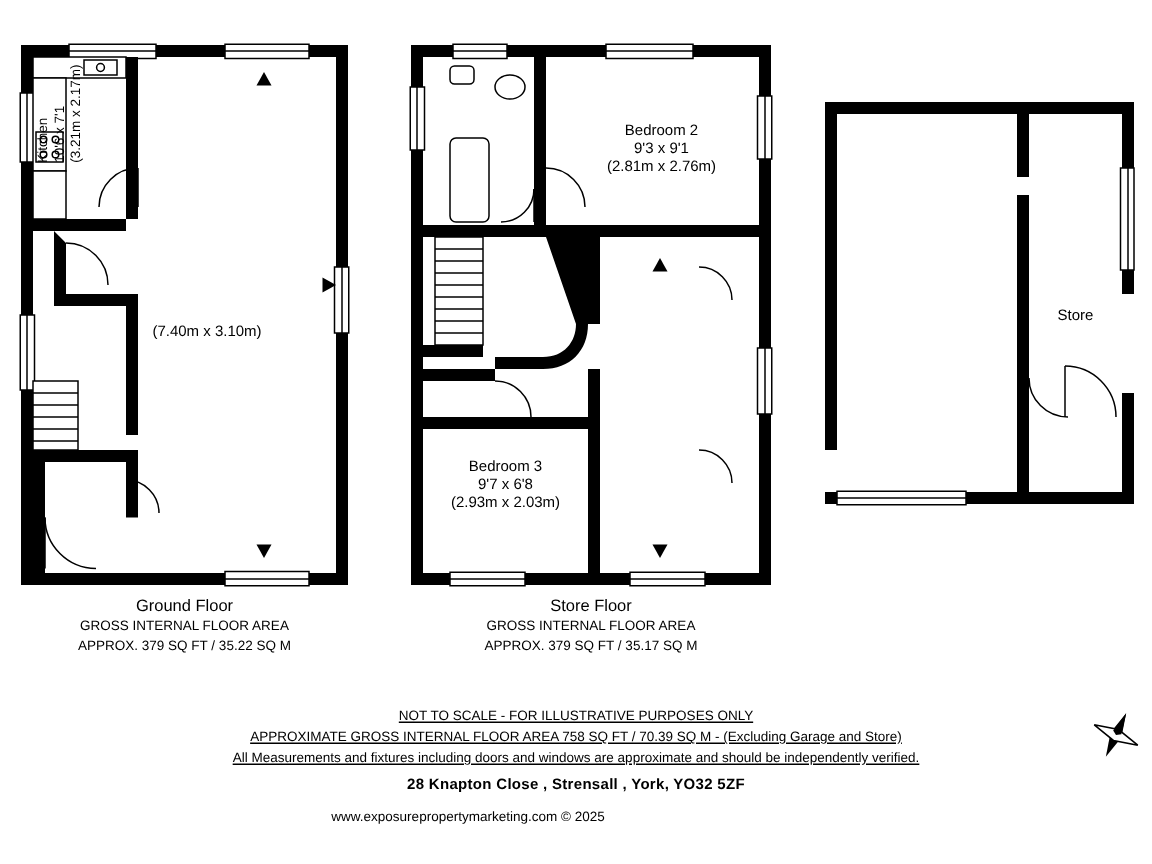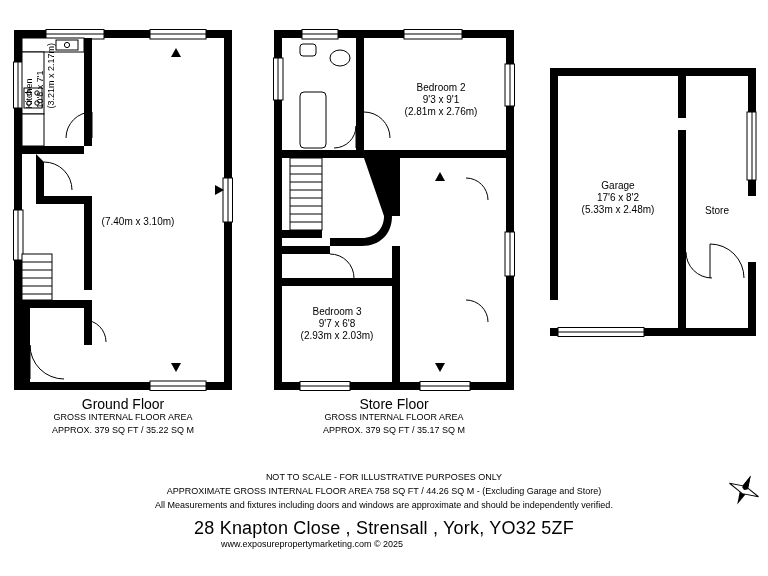--- a/index.html
+++ b/index.html
@@ -38,36 +38,37 @@
     white-space: nowrap;
     transform-origin: 50% 50%;
   }
   .caption {
     position: absolute;
     text-align: center;
     font-size: 9px;
     line-height: 13px;
     white-space: nowrap;
   }
-  .caption .ttl { font-size: 14px; }
+  .caption .ttl { font-size: 11px; }
   .footer {
     position: absolute;
     left: 0;
     width: 768px;
     text-align: center;
     font-size: 9px;
     line-height: 14px;
+    text-decoration: underline;
   }
   .addr {
     position: absolute;
     left: 0;
     width: 768px;
     text-align: center;
-    font-size: 18px;
-    font-weight: normal;
+    font-size: 10px;
+    font-weight: bold;
     letter-spacing: .2px;
   }
   .site {
     position: absolute;
     left: 0;
     width: 624px;
     text-align: center;
     font-size: 9px;
   }
   svg { display: block; }
@@ -313,42 +314,37 @@
     <div class="dim">(2.81m x 2.76m)</div>
   </div>
 
 
   <div class="label" style="left:278px; top:306px; width:118px;">
     <div class="nm">Bedroom 3</div>
     <div class="dim">9'7 x 6'8</div>
     <div class="dim">(2.93m x 2.03m)</div>
   </div>
 
-  <div class="label" style="left:556px; top:180px; width:124px;">
-    <div class="nm">Garage</div>
-    <div class="dim">17'6 x 8'2</div>
-    <div class="dim">(5.33m x 2.48m)</div>
-  </div>
 
   <div class="label" style="left:688px; top:192px; width:58px;margin-top:13px;">
     <div class="nm">Store</div>
   </div>
 
   <div class="caption" style="left:14px; top:398px; width:218px;">
     <div class="ttl">Ground Floor</div>
     <div>GROSS INTERNAL FLOOR AREA</div>
     <div>APPROX. 379 SQ FT / 35.22 SQ M</div>
   </div>
 
   <div class="caption" style="left:274px; top:398px; width:240px;">
     <div class="ttl">Store Floor</div>
     <div>GROSS INTERNAL FLOOR AREA</div>
     <div>APPROX. 379 SQ FT / 35.17 SQ M</div>
   </div>
 
   <div class="footer" style="top:470px;">NOT TO SCALE - FOR ILLUSTRATIVE PURPOSES ONLY</div>
-  <div class="footer" style="top:484px;">APPROXIMATE GROSS INTERNAL FLOOR AREA 758 SQ FT / 44.26 SQ M - (Excluding Garage and Store)</div>
+  <div class="footer" style="top:484px;">APPROXIMATE GROSS INTERNAL FLOOR AREA 758 SQ FT / 70.39 SQ M - (Excluding Garage and Store)</div>
   <div class="footer" style="top:498px;">All Measurements and fixtures including doors and windows are approximate and should be independently verified.</div>
 
   <div class="addr" style="top:518px;">28 Knapton Close , Strensall , York, YO32 5ZF</div>
   <div class="site" style="top:539px;">www.exposurepropertymarketing.com © 2025</div>
 
 </div>
 
 </body></html>

